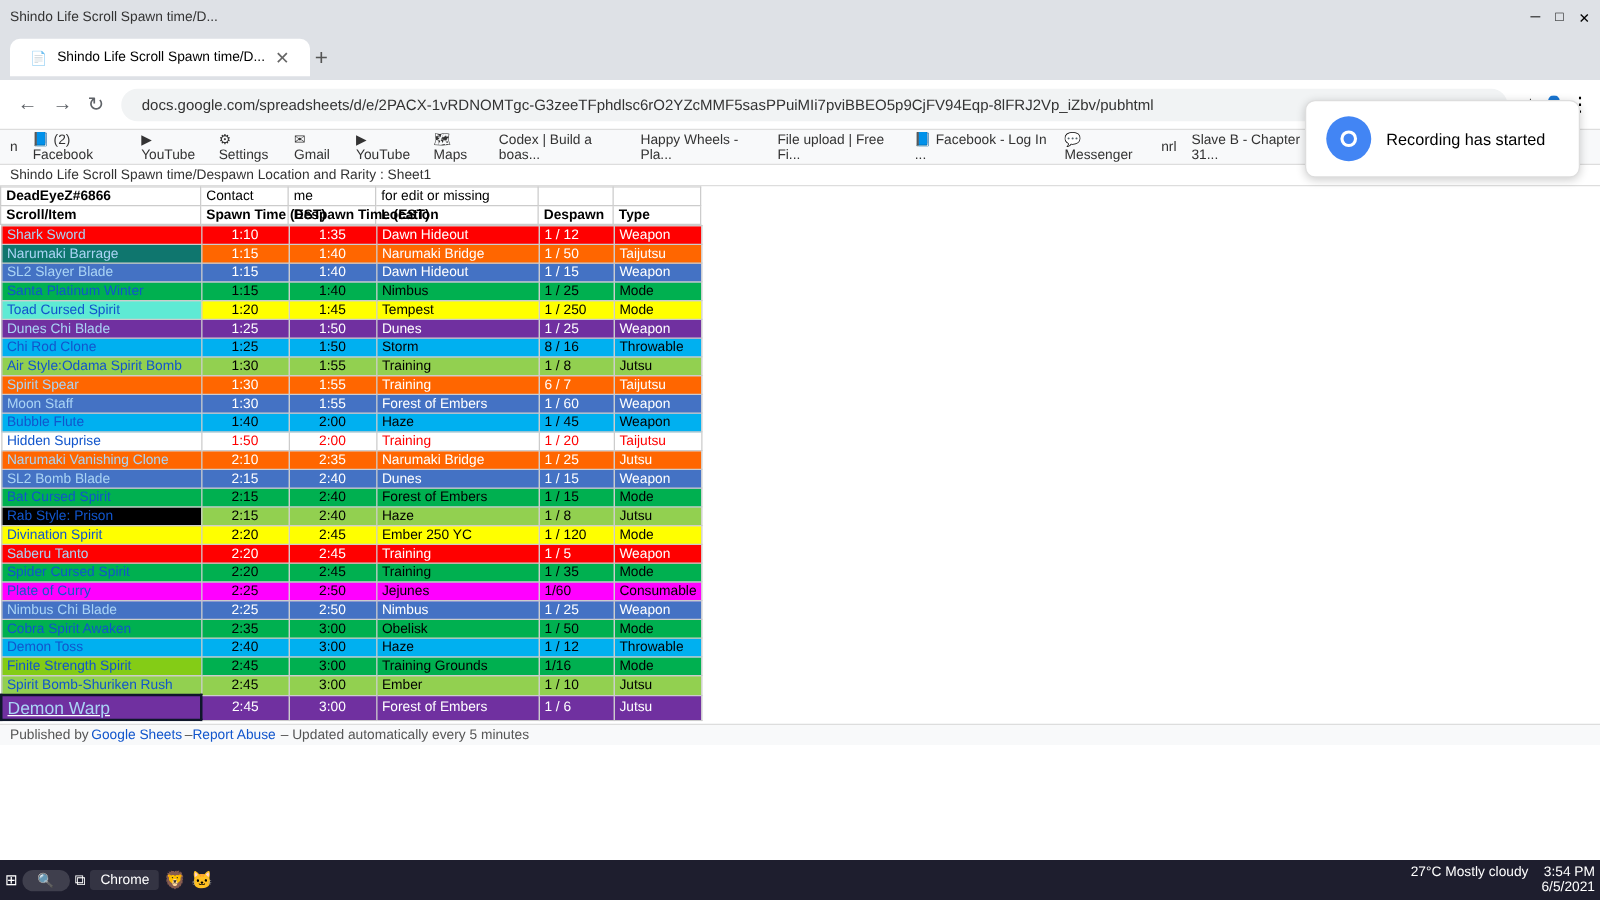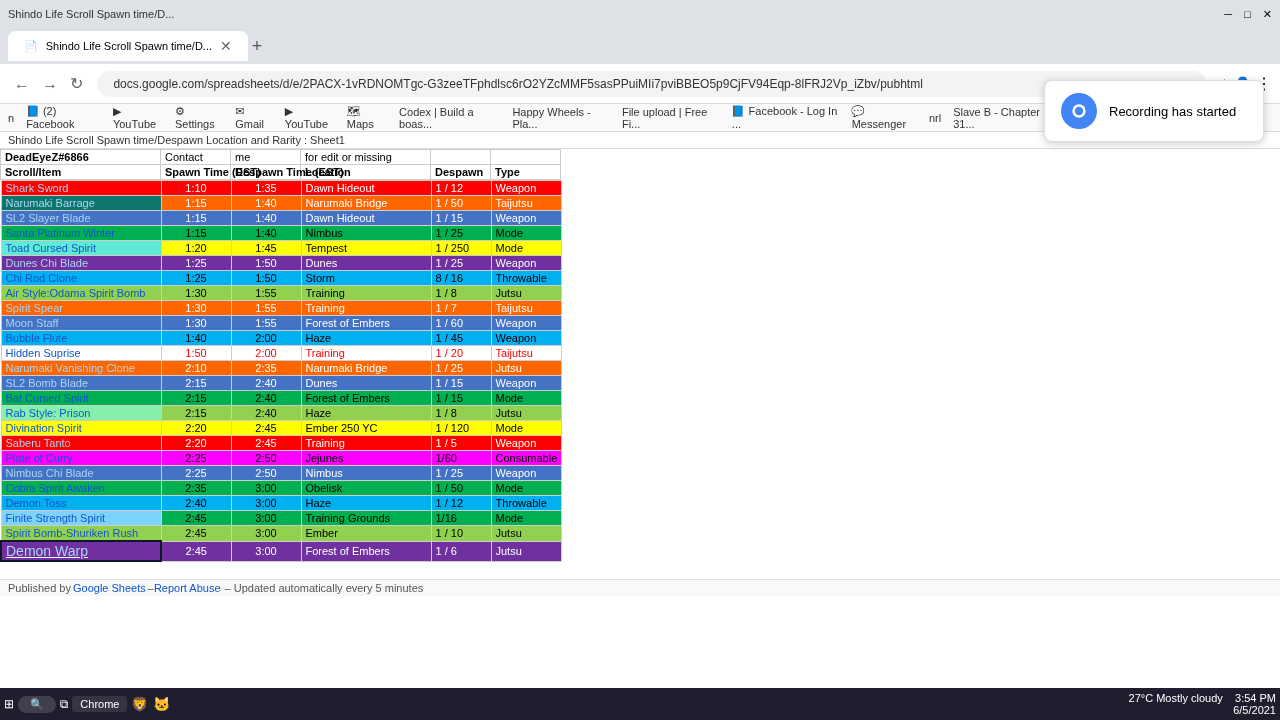--- a/index.html
+++ b/index.html
@@ -196,21 +196,21 @@
             <td style="width:60px; background:#92d050; color:#000; border:1px solid #ccc; padding:1px 4px; font-size:11px;">1 / 8</td>
             <td style="width:70px; background:#92d050; color:#000; border:1px solid #ccc; padding:1px 4px; font-size:11px;">Jutsu</td>
           </tr>
           <tr>
             <td style="width:160px; background:#ff6600; color:#fff; border:1px solid #ccc; padding:1px 4px; font-size:11px;">
     <a class="item-link" href="#" style="color:#aad4f5;">Spirit Spear</a>
   </td>
             <td style="width:70px; background:#ff6600; color:#fff; border:1px solid #ccc; padding:1px 4px; font-size:11px; text-align:center;">1:30</td>
             <td style="width:70px; background:#ff6600; color:#fff; border:1px solid #ccc; padding:1px 4px; font-size:11px; text-align:center;">1:55</td>
             <td style="width:130px; background:#ff6600; color:#fff; border:1px solid #ccc; padding:1px 4px; font-size:11px;">Training</td>
-            <td style="width:60px; background:#ff6600; color:#fff; border:1px solid #ccc; padding:1px 4px; font-size:11px;">1 / 7</td>
+            <td style="width:60px; background:#ff6600; color:#fff; border:1px solid #ccc; padding:1px 4px; font-size:11px;">6 / 7</td>
             <td style="width:70px; background:#ff6600; color:#fff; border:1px solid #ccc; padding:1px 4px; font-size:11px;">Taijutsu</td>
           </tr>
           <tr>
             <td style="width:160px; background:#4472c4; color:#fff; border:1px solid #ccc; padding:1px 4px; font-size:11px;">
     <a class="item-link" href="#" style="color:#aad4f5;">Moon Staff</a>
   </td>
             <td style="width:70px; background:#4472c4; color:#fff; border:1px solid #ccc; padding:1px 4px; font-size:11px; text-align:center;">1:30</td>
             <td style="width:70px; background:#4472c4; color:#fff; border:1px solid #ccc; padding:1px 4px; font-size:11px; text-align:center;">1:55</td>
             <td style="width:130px; background:#4472c4; color:#fff; border:1px solid #ccc; padding:1px 4px; font-size:11px;">Forest of Embers</td>
             <td style="width:60px; background:#4472c4; color:#fff; border:1px solid #ccc; padding:1px 4px; font-size:11px;">1 / 60</td>
@@ -260,21 +260,21 @@
             <td style="width:160px; background:#00b050; color:#000; border:1px solid #ccc; padding:1px 4px; font-size:11px;">
     <a class="item-link" href="#" style="color:#1155cc;">Bat Cursed Spirit</a>
   </td>
             <td style="width:70px; background:#00b050; color:#000; border:1px solid #ccc; padding:1px 4px; font-size:11px; text-align:center;">2:15</td>
             <td style="width:70px; background:#00b050; color:#000; border:1px solid #ccc; padding:1px 4px; font-size:11px; text-align:center;">2:40</td>
             <td style="width:130px; background:#00b050; color:#000; border:1px solid #ccc; padding:1px 4px; font-size:11px;">Forest of Embers</td>
             <td style="width:60px; background:#00b050; color:#000; border:1px solid #ccc; padding:1px 4px; font-size:11px;">1 / 15</td>
             <td style="width:70px; background:#00b050; color:#000; border:1px solid #ccc; padding:1px 4px; font-size:11px;">Mode</td>
           </tr>
           <tr>
-            <td style="width:160px; background:#86efac; color:#000; border:1px solid #ccc; padding:1px 4px; font-size:11px;">
+            <td style="width:160px; background:#000000; color:#000; border:1px solid #ccc; padding:1px 4px; font-size:11px;">
     <a class="item-link" href="#" style="color:#1155cc;">Rab Style: Prison</a>
   </td>
             <td style="width:70px; background:#92d050; color:#000; border:1px solid #ccc; padding:1px 4px; font-size:11px; text-align:center;">2:15</td>
             <td style="width:70px; background:#92d050; color:#000; border:1px solid #ccc; padding:1px 4px; font-size:11px; text-align:center;">2:40</td>
             <td style="width:130px; background:#92d050; color:#000; border:1px solid #ccc; padding:1px 4px; font-size:11px;">Haze</td>
             <td style="width:60px; background:#92d050; color:#000; border:1px solid #ccc; padding:1px 4px; font-size:11px;">1 / 8</td>
             <td style="width:70px; background:#92d050; color:#000; border:1px solid #ccc; padding:1px 4px; font-size:11px;">Jutsu</td>
           </tr>
           <tr>
             <td style="width:160px; background:#ffff00; color:#000; border:1px solid #ccc; padding:1px 4px; font-size:11px;">
@@ -290,20 +290,30 @@
             <td style="width:160px; background:#ff0000; color:#fff; border:1px solid #ccc; padding:1px 4px; font-size:11px;">
     <a class="item-link" href="#" style="color:#aad4f5;">Saberu Tanto</a>
   </td>
             <td style="width:70px; background:#ff0000; color:#fff; border:1px solid #ccc; padding:1px 4px; font-size:11px; text-align:center;">2:20</td>
             <td style="width:70px; background:#ff0000; color:#fff; border:1px solid #ccc; padding:1px 4px; font-size:11px; text-align:center;">2:45</td>
             <td style="width:130px; background:#ff0000; color:#fff; border:1px solid #ccc; padding:1px 4px; font-size:11px;">Training</td>
             <td style="width:60px; background:#ff0000; color:#fff; border:1px solid #ccc; padding:1px 4px; font-size:11px;">1 / 5</td>
             <td style="width:70px; background:#ff0000; color:#fff; border:1px solid #ccc; padding:1px 4px; font-size:11px;">Weapon</td>
           </tr>
           <tr>
+            <td style="width:160px; background:#00b050; color:#000; border:1px solid #ccc; padding:1px 4px; font-size:11px;">
+    <a class="item-link" href="#" style="color:#1155cc;">Spider Cursed Spirit</a>
+  </td>
+            <td style="width:70px; background:#00b050; color:#000; border:1px solid #ccc; padding:1px 4px; font-size:11px; text-align:center;">2:20</td>
+            <td style="width:70px; background:#00b050; color:#000; border:1px solid #ccc; padding:1px 4px; font-size:11px; text-align:center;">2:45</td>
+            <td style="width:130px; background:#00b050; color:#000; border:1px solid #ccc; padding:1px 4px; font-size:11px;">Training</td>
+            <td style="width:60px; background:#00b050; color:#000; border:1px solid #ccc; padding:1px 4px; font-size:11px;">1 / 35</td>
+            <td style="width:70px; background:#00b050; color:#000; border:1px solid #ccc; padding:1px 4px; font-size:11px;">Mode</td>
+          </tr>
+          <tr>
             <td style="width:160px; background:#ff00ff; color:#000; border:1px solid #ccc; padding:1px 4px; font-size:11px;">
     <a class="item-link" href="#" style="color:#1155cc;">Plate of Curry</a>
   </td>
             <td style="width:70px; background:#ff00ff; color:#000; border:1px solid #ccc; padding:1px 4px; font-size:11px; text-align:center;">2:25</td>
             <td style="width:70px; background:#ff00ff; color:#000; border:1px solid #ccc; padding:1px 4px; font-size:11px; text-align:center;">2:50</td>
             <td style="width:130px; background:#ff00ff; color:#000; border:1px solid #ccc; padding:1px 4px; font-size:11px;">Jejunes</td>
             <td style="width:60px; background:#ff00ff; color:#000; border:1px solid #ccc; padding:1px 4px; font-size:11px;">1/60</td>
             <td style="width:70px; background:#ff00ff; color:#000; border:1px solid #ccc; padding:1px 4px; font-size:11px;">Consumable</td>
           </tr>
           <tr>
@@ -330,21 +340,21 @@
             <td style="width:160px; background:#00b0f0; color:#000; border:1px solid #ccc; padding:1px 4px; font-size:11px;">
     <a class="item-link" href="#" style="color:#1155cc;">Demon Toss</a>
   </td>
             <td style="width:70px; background:#00b0f0; color:#000; border:1px solid #ccc; padding:1px 4px; font-size:11px; text-align:center;">2:40</td>
             <td style="width:70px; background:#00b0f0; color:#000; border:1px solid #ccc; padding:1px 4px; font-size:11px; text-align:center;">3:00</td>
             <td style="width:130px; background:#00b0f0; color:#000; border:1px solid #ccc; padding:1px 4px; font-size:11px;">Haze</td>
             <td style="width:60px; background:#00b0f0; color:#000; border:1px solid #ccc; padding:1px 4px; font-size:11px;">1 / 12</td>
             <td style="width:70px; background:#00b0f0; color:#000; border:1px solid #ccc; padding:1px 4px; font-size:11px;">Throwable</td>
           </tr>
           <tr>
-            <td style="width:160px; background:#7dd3fc; color:#000; border:1px solid #ccc; padding:1px 4px; font-size:11px;">
+            <td style="width:160px; background:#84cc16; color:#000; border:1px solid #ccc; padding:1px 4px; font-size:11px;">
     <a class="item-link" href="#" style="color:#1155cc;">Finite Strength Spirit</a>
   </td>
             <td style="width:70px; background:#00b050; color:#000; border:1px solid #ccc; padding:1px 4px; font-size:11px; text-align:center;">2:45</td>
             <td style="width:70px; background:#00b050; color:#000; border:1px solid #ccc; padding:1px 4px; font-size:11px; text-align:center;">3:00</td>
             <td style="width:130px; background:#00b050; color:#000; border:1px solid #ccc; padding:1px 4px; font-size:11px;">Training Grounds</td>
             <td style="width:60px; background:#00b050; color:#000; border:1px solid #ccc; padding:1px 4px; font-size:11px;">1/16</td>
             <td style="width:70px; background:#00b050; color:#000; border:1px solid #ccc; padding:1px 4px; font-size:11px;">Mode</td>
           </tr>
           <tr>
             <td style="width:160px; background:#92d050; color:#000; border:1px solid #ccc; padding:1px 4px; font-size:11px;">

